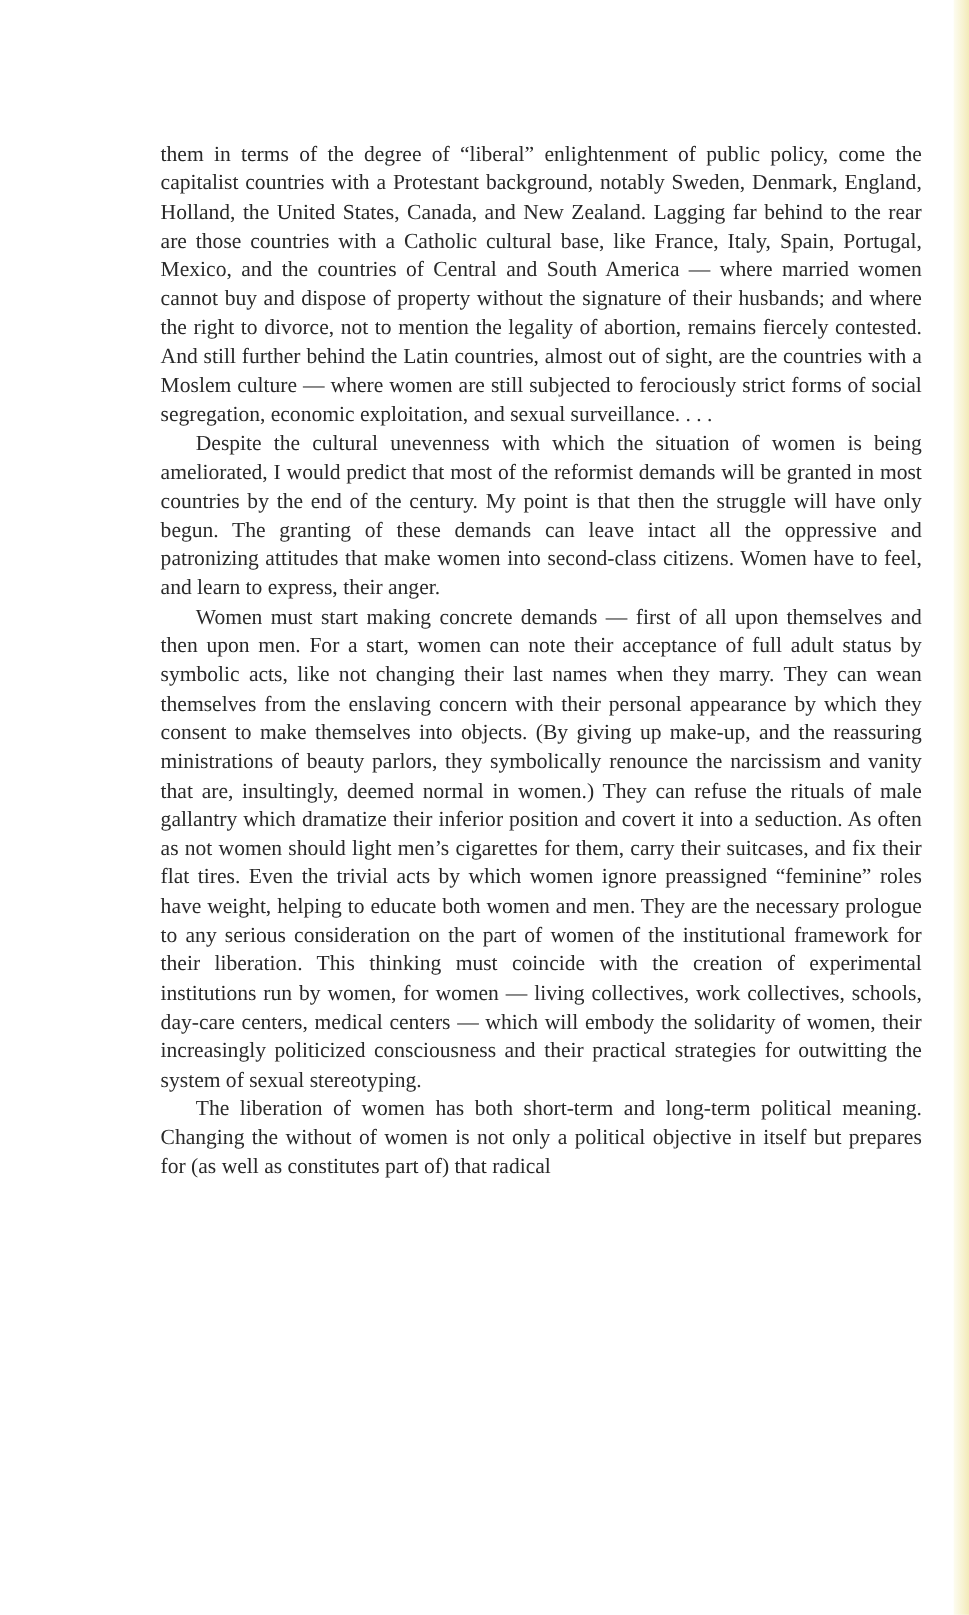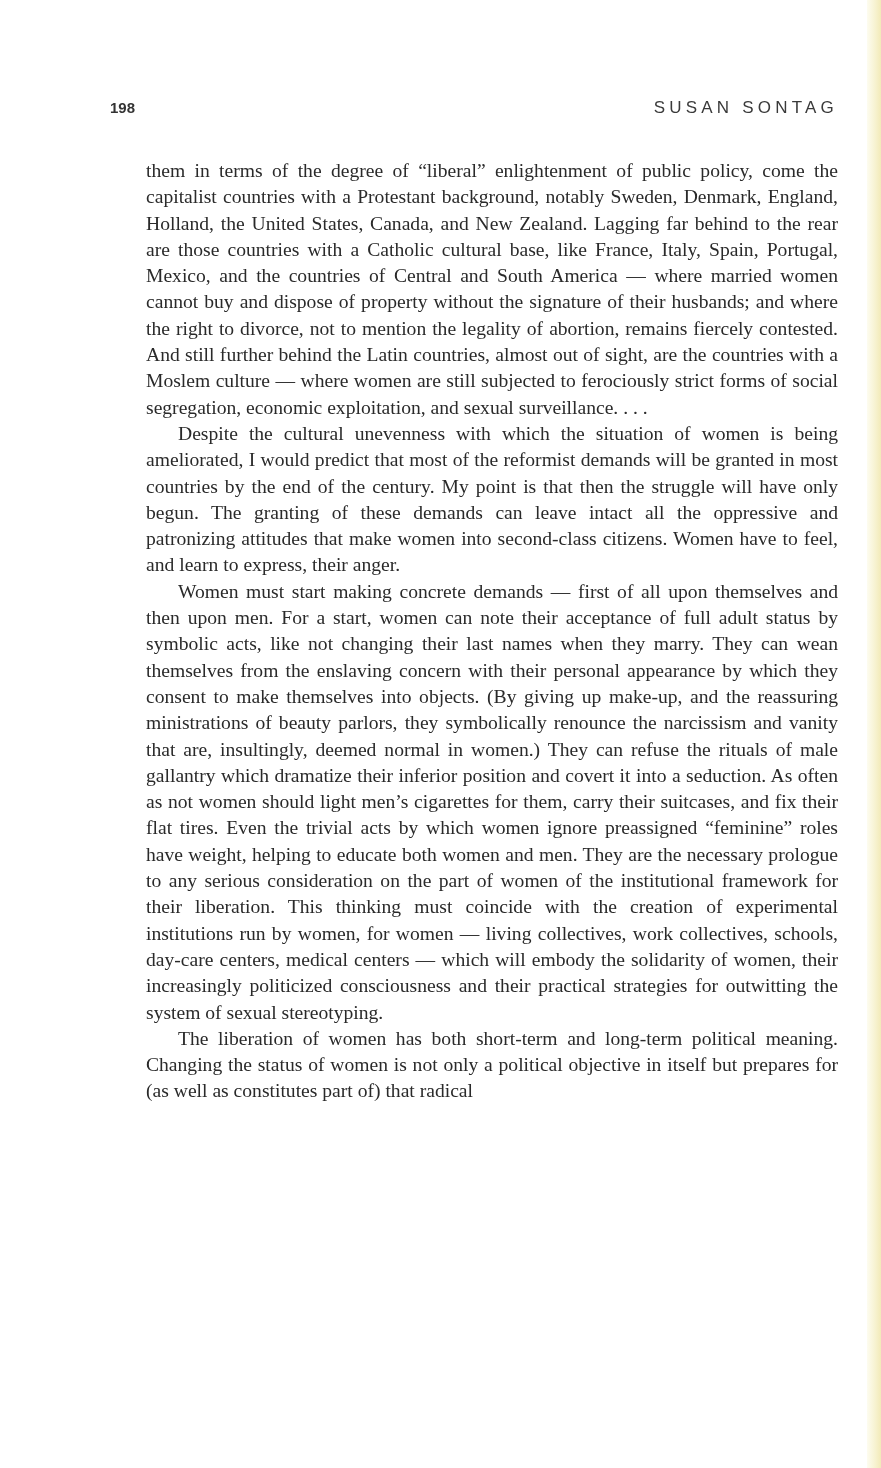--- a/index.html
+++ b/index.html
@@ -29,24 +29,20 @@
       text-align: justify; text-align-last: left;
     }
     .para.indent { text-indent: 32px; }
   </style>
 </head>
 <body>
 
 <div class="edge"></div>
 
 <div class="page">
-  <div class="running-head">
-    <span class="folio">198</span>
-    <span class="author">SUSAN SONTAG</span>
-  </div>
 
   <div class="body-text">
     <p class="para">them in terms of the degree of “liberal” enlightenment of public policy, come the capitalist countries with a Protestant background, notably Sweden, Denmark, England, Holland, the United States, Canada, and New Zealand. Lagging far behind to the rear are those countries with a Catholic cultural base, like France, Italy, Spain, Portugal, Mexico, and the countries of Central and South America — where married women cannot buy and dispose of property without the signature of their hus­bands; and where the right to divorce, not to mention the legality of abortion, remains fiercely contested. And still further behind the Latin countries, almost out of sight, are the countries with a Moslem culture — where women are still subjected to ferociously strict forms of social segregation, economic exploitation, and sexual surveillance. . . .</p>
     <p class="para indent">Despite the cultural unevenness with which the situation of women is being ameliorated, I would predict that most of the reformist demands will be granted in most countries by the end of the century. My point is that then the struggle will have only begun. The granting of these de­mands can leave intact all the oppressive and patronizing attitudes that make women into second-class citizens. Women have to feel, and learn to express, their anger.</p>
     <p class="para indent">Women must start making concrete demands — first of all upon themselves and then upon men. For a start, women can note their ac­ceptance of full adult status by symbolic acts, like not changing their last names when they marry. They can wean themselves from the en­slaving concern with their personal appearance by which they consent to make themselves into objects. (By giving up make-up, and the re­assuring ministrations of beauty parlors, they symbolically renounce the narcissism and vanity that are, insultingly, deemed normal in women.) They can refuse the rituals of male gallantry which dramatize their in­ferior position and covert it into a seduction. As often as not women should light men’s cigarettes for them, carry their suitcases, and fix their flat tires. Even the trivial acts by which women ignore preassigned “feminine” roles have weight, helping to educate both women and men. They are the necessary prologue to any serious consideration on the part of women of the institutional framework for their liberation. This think­ing must coincide with the creation of experimental institutions run by women, for women — living collectives, work collectives, schools, day-care centers, medical centers — which will embody the solidarity of women, their increasingly politicized consciousness and their practical strategies for outwitting the system of sexual stereotyping.</p>
-    <p class="para indent">The liberation of women has both short-term and long-term political meaning. Changing the status of women is not only a political objective in itself but prepares for (as well as constitutes part of) that radical</p>
+    <p class="para indent">The liberation of women has both short-term and long-term political meaning. Changing the without of women is not only a political objective in itself but prepares for (as well as constitutes part of) that radical</p>
   </div>
 </div>
 
 </body></html>

